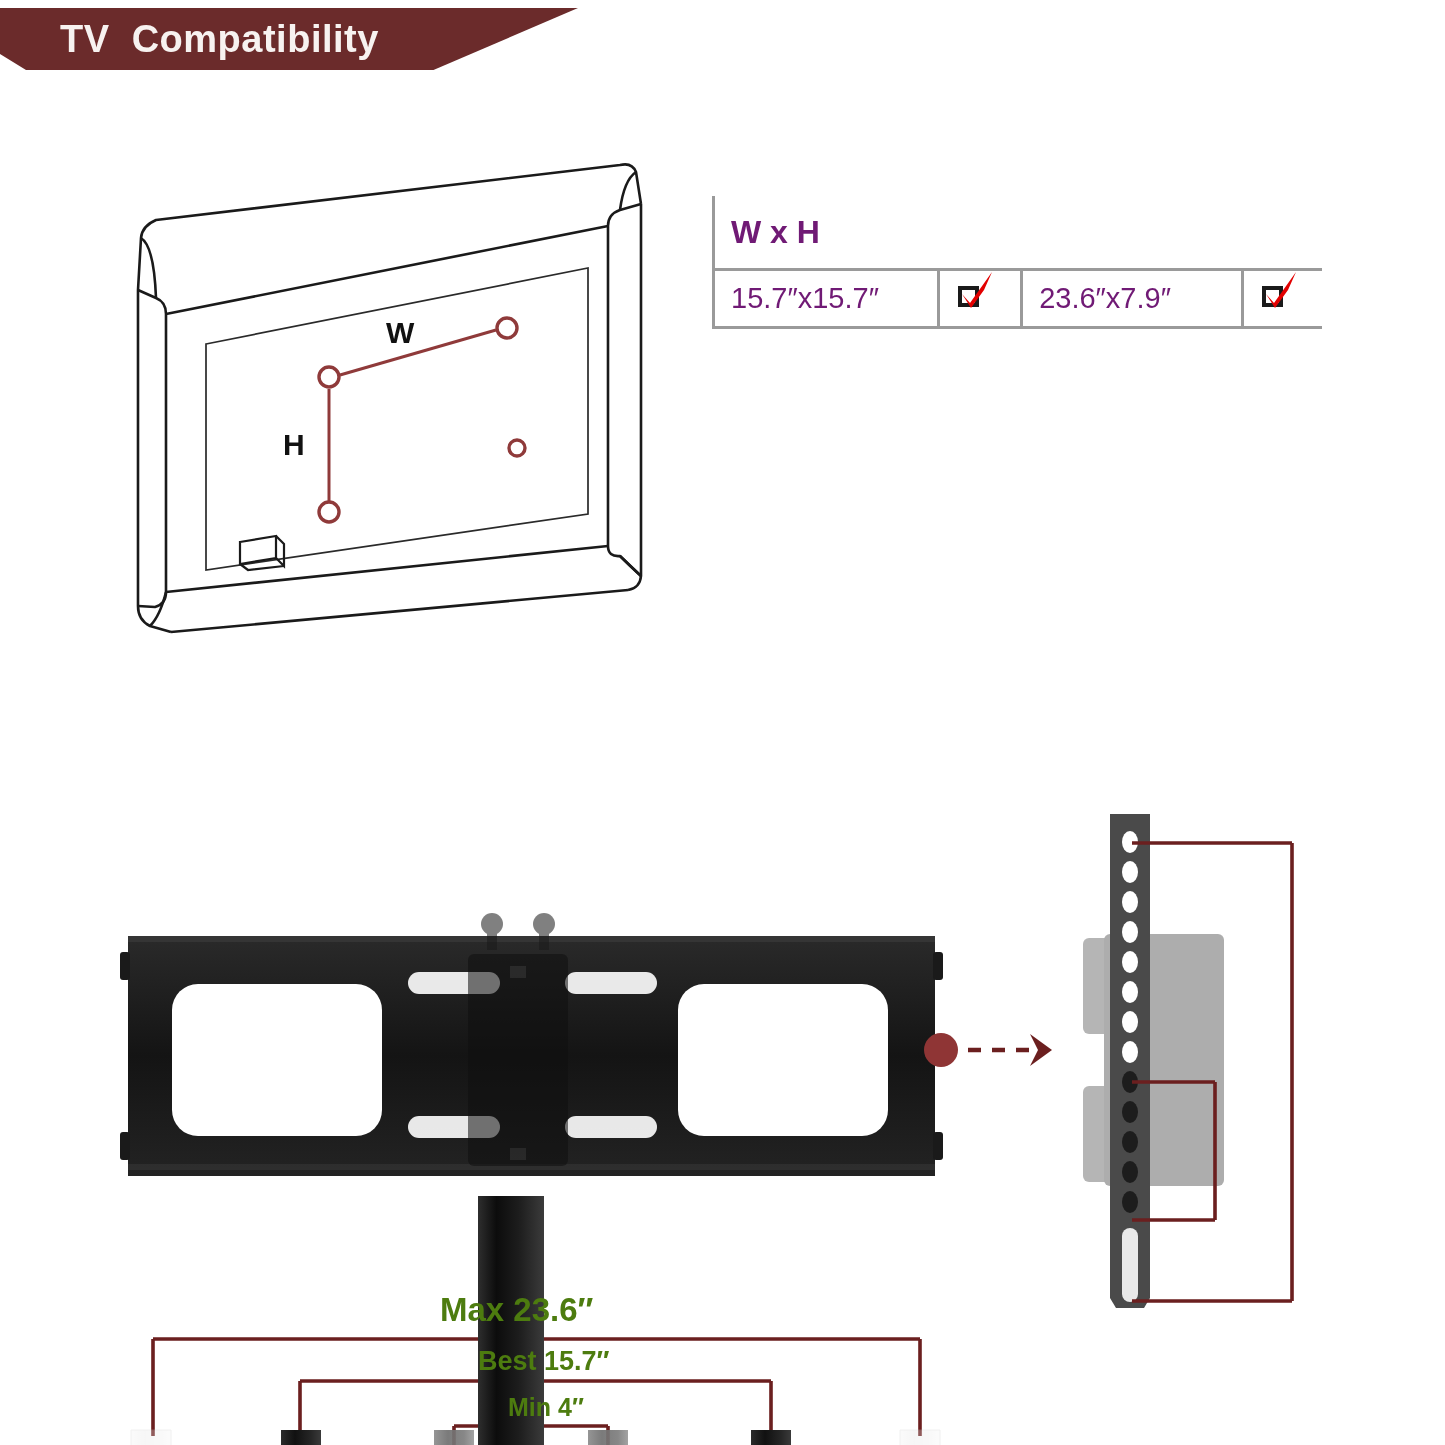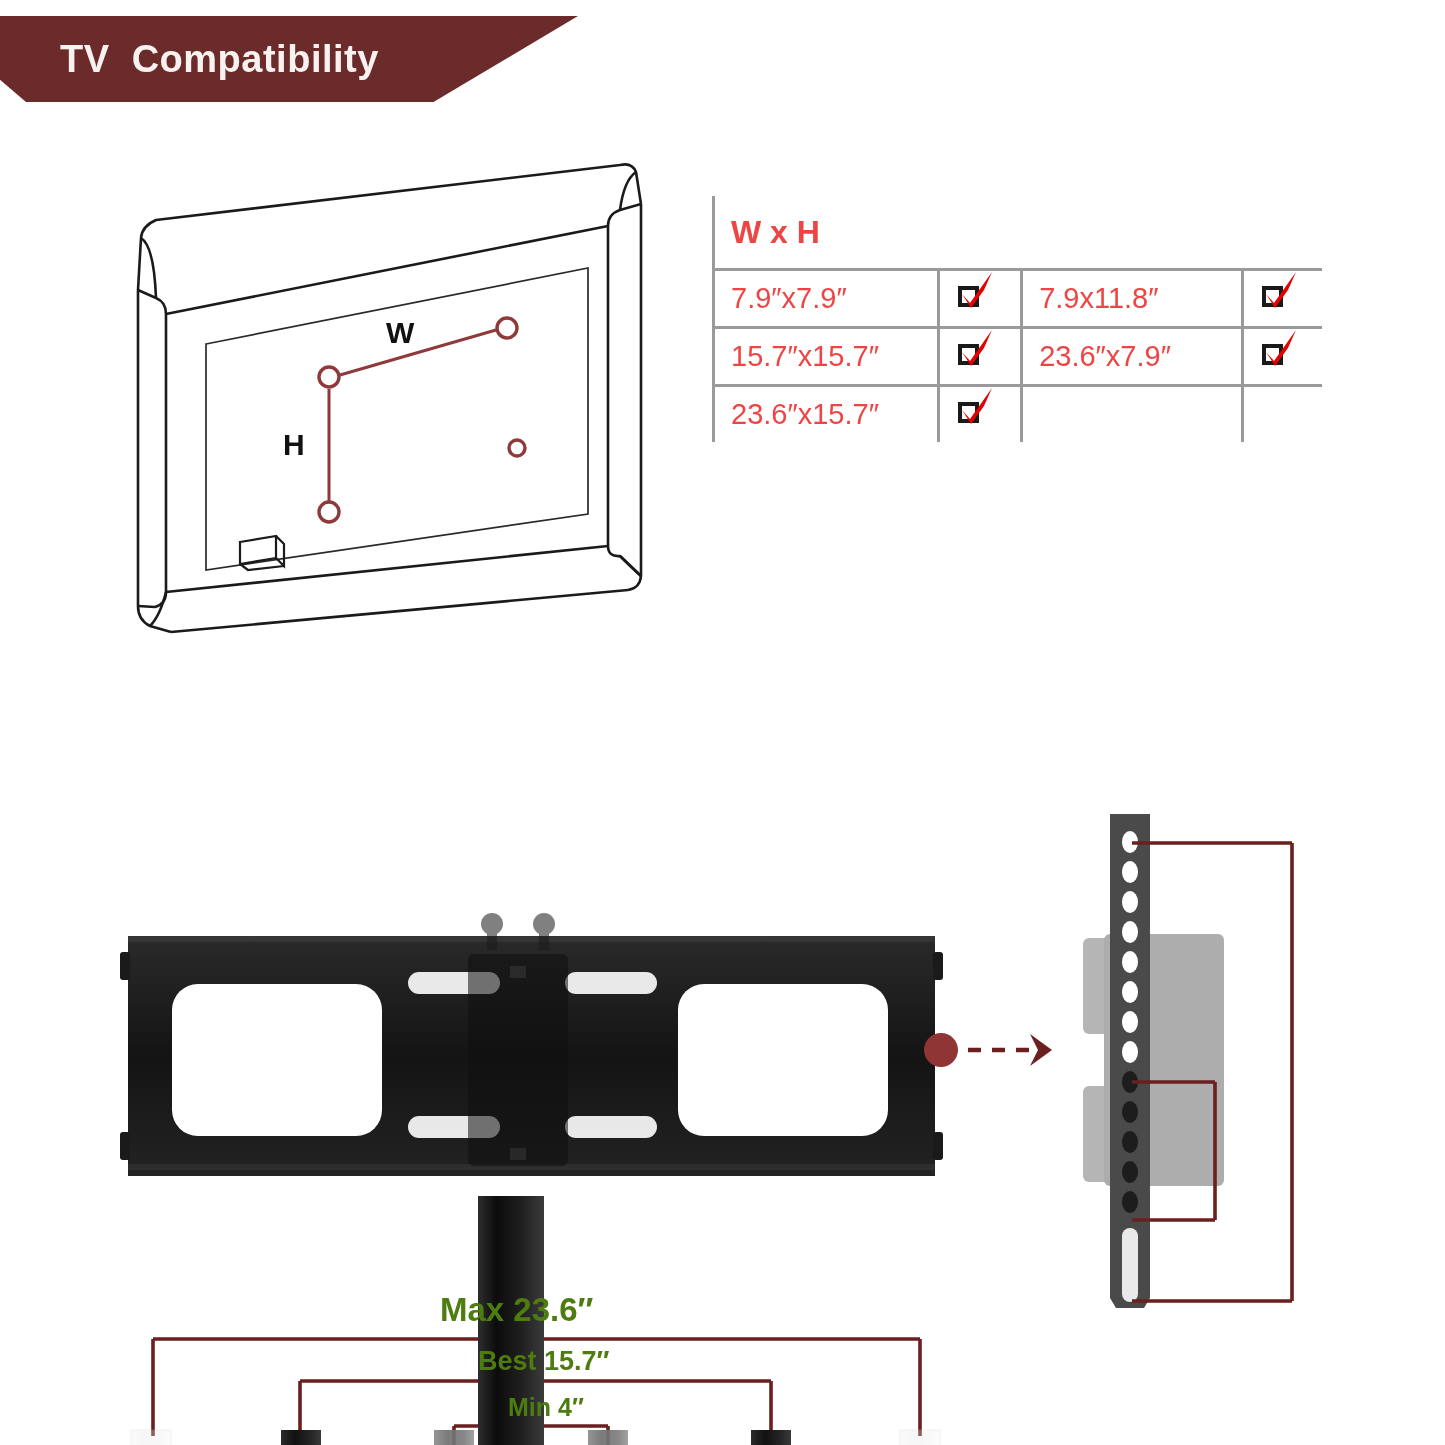--- a/index.html
+++ b/index.html
@@ -5,38 +5,38 @@
   html,body{margin:0;padding:0;}
   body{
     width:1445px;height:1445px;background:#ffffff;
     font-family:"Liberation Sans", sans-serif;
     position:relative;overflow:hidden;
   }
   .page{position:absolute;inset:0;}
 
   
   #banner{
-    position:absolute;left:0;top:16px;width:578px;height:86px;
+    position:absolute;left:0;top:8px;width:578px;height:62px;
     background:#6b2b2b;
     clip-path:polygon(0 0, 100% 0, 75% 100%, 4.5% 100%, 0 74%);
     display:flex;align-items:center;
   }
   #banner-title{
     color:#f7f2f0;font-size:38px;font-weight:bold;
     letter-spacing:.5px;margin-left:60px;
     white-space:pre;
   }
 
   
   #spec-table{
     position:absolute;left:712px;top:196px;width:610px;height:368px;
   }
   .tbl{width:100%;border-collapse:collapse;}
   .tbl td{
-    font-size:29px;color:#ef4444;padding:0 0 0 16px;height:55px;
+    font-size:29px;color:#701a75;padding:0 0 0 16px;height:55px;
     vertical-align:middle;white-space:nowrap;
   }
   .tbl tr.hdr td{font-weight:bold;font-size:32px;height:72px;
      border-bottom:3px solid #9a9a9a;}
   .tbl tr.body-row td{border-bottom:3px solid #9a9a9a;}
   .tbl tr.last-row td{border-bottom:none;}
   .c-label{width:232px;border-left:3px solid #9a9a9a;}
   .c-check{width:74px;border-left:3px solid #9a9a9a;}
   .c-label2{width:232px;border-left:3px solid #9a9a9a;}
   .c-check2{width:72px;border-left:3px solid #9a9a9a;}
@@ -123,44 +123,20 @@
     <table class="tbl">
       <tbody>
           <tr class="hdr">
         <td class="c-label">W x H</td>
         <td class="c-check"></td>
         <td class="c-label2"></td>
         <td class="c-check2"></td>
       </tr>
 
 
-      <tr class="body-row">
-        <td class="c-label">7.9″x7.9″</td>
-        <td class="c-check">
-          <span class="chk">
-            <span class="box"></span>
-            <span class="tick">
-                  <svg width="44" height="40" viewBox="0 0 44 40">
-                    <path d="M8 24 L16 33 L38 2 L30 20 L17 38 Z" fill="#e20000"></path>
-                  </svg>
-                </span>
-          </span>
-        </td>
-        <td class="c-label2">7.9x11.8″</td>
-        <td class="c-check2">
-          <span class="chk">
-            <span class="box"></span>
-            <span class="tick">
-                  <svg width="44" height="40" viewBox="0 0 44 40">
-                    <path d="M8 24 L16 33 L38 2 L30 20 L17 38 Z" fill="#e20000"></path>
-                  </svg>
-                </span>
-          </span>
-        </td>
-      </tr>
 
 
       <tr class="body-row">
         <td class="c-label">15.7″x15.7″</td>
         <td class="c-check">
           <span class="chk">
             <span class="box"></span>
             <span class="tick">
                   <svg width="44" height="40" viewBox="0 0 44 40">
                     <path d="M8 24 L16 33 L38 2 L30 20 L17 38 Z" fill="#e20000"></path>
@@ -174,35 +150,20 @@
             <span class="box"></span>
             <span class="tick">
                   <svg width="44" height="40" viewBox="0 0 44 40">
                     <path d="M8 24 L16 33 L38 2 L30 20 L17 38 Z" fill="#e20000"></path>
                   </svg>
                 </span>
           </span>
         </td>
       </tr>
 
-      <tr class="last-row">
-        <td class="c-label">23.6″x15.7″</td>
-        <td class="c-check">
-          <span class="chk">
-            <span class="box"></span>
-            <span class="tick">
-                  <svg width="44" height="40" viewBox="0 0 44 40">
-                    <path d="M8 24 L16 33 L38 2 L30 20 L17 38 Z" fill="#e20000"></path>
-                  </svg>
-                </span>
-          </span>
-        </td>
-        <td class="c-label2"></td>
-        <td class="c-check2"></td>
-      </tr>
     </tbody>
       </table>
   </div>
 
   <div id="mount-diagram">
     <svg width="1445" height="809" viewBox="0 0 1445 809">
       <defs>
         <linearGradient id="gDark" x1="0" y1="0" x2="1" y2="0">
           <stop offset="0" stop-color="#2b2b2b"></stop>
           <stop offset=".35" stop-color="#111111"></stop>

